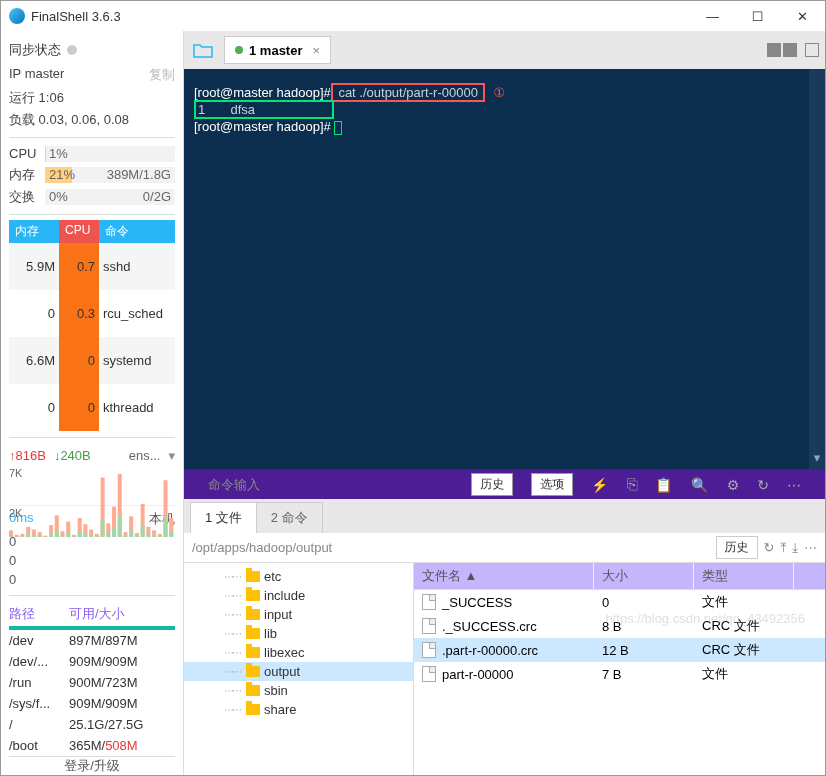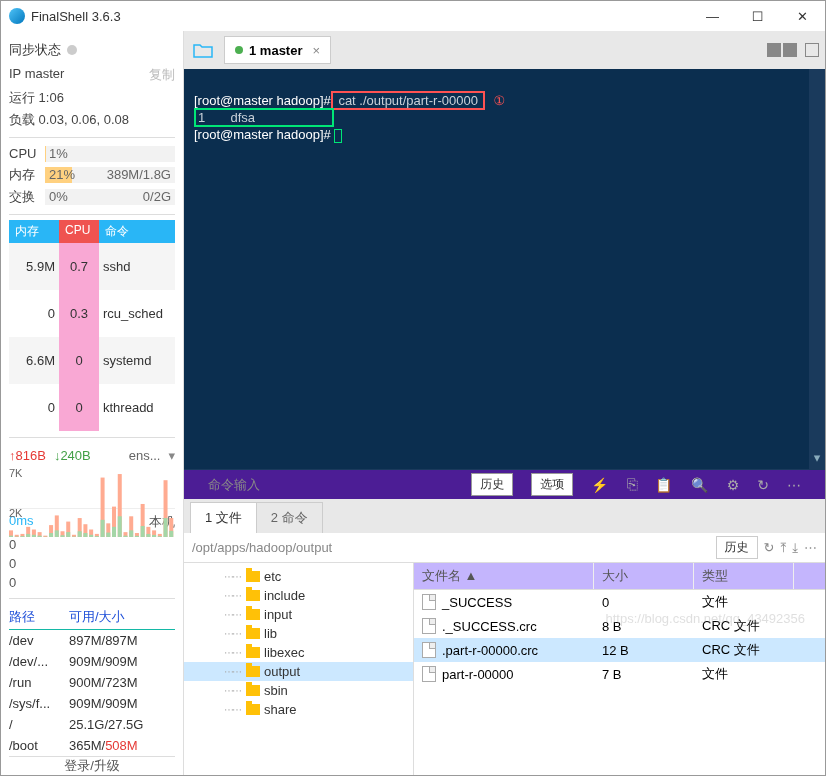--- a/index.html
+++ b/index.html
@@ -23,46 +23,46 @@
 .divider{height:1px;background:#ddd;margin:6px 0}
 .proc-hdr{display:flex}
 .proc-hdr div{padding:3px 6px;color:#fff;font-size:12px}
 .proc-hdr .m{background:#29b6f6;width:50px}
 .proc-hdr .c{background:#ef5350;width:40px}
 .proc-hdr .cmd{background:#29b6f6;flex:1}
 .proc-row{display:flex;font-size:12px}
 .proc-row.alt{background:#f5f5f5}
 .proc-row div{padding:16px 4px}
 .proc-row .m{width:50px;text-align:right}
-.proc-row .c{width:40px;text-align:center;background:#f9a8d4}
+.proc-row .c{width:40px;text-align:right;background:#f97316}
 .proc-row .cmd{flex:1;text-align:left}
 .net{display:flex;gap:8px;font-size:12px;padding:4px 0}
 .up{color:#e53935}
 .dn{color:#43a047}
 .chart{height:70px;position:relative;border-bottom:1px solid #eee}
 .chart .yl{position:absolute;left:0;font-size:11px;color:#666}
 .chart svg{position:absolute;inset:0}
 .ping{display:flex;justify-content:space-between;padding:4px 0;color:#555}
 .stats{color:#555;padding:2px 0}
-.disk-hdr{display:flex;padding:3px 0;color:#1d4ed8;border-bottom:1px solid #14b8a6}
+.disk-hdr{display:flex;padding:3px 0;color:#8b5cf6;border-bottom:4px solid #14b8a6}
 .disk-hdr div:first-child{width:60px}
 .disk-row{display:flex;padding:3px 0;font-size:12px;color:#333}
 .disk-row div:first-child{width:60px}
 .disk-row.last div:last-child span.r{color:#e53935}
 .login{text-align:center;padding:0 0;color:#555;border-top:1px solid #ddd}
 .rpane{flex:1;display:flex;flex-direction:column;overflow:hidden}
 .tabbar{height:38px;background:#e8e8e8;display:flex;align-items:center;padding:0 6px;gap:6px}
 .folder-ico{width:28px;height:22px;display:flex;align-items:center;justify-content:center;color:#29b6f6}
 .tab{background:#fff;border:1px solid #ccc;padding:4px 10px;display:flex;align-items:center;gap:6px;height:28px}
 .tab .tdot{width:8px;height:8px;border-radius:50%;background:#4caf50}
 .tab .x{color:#888;margin-left:4px}
 .tb-right{margin-left:auto;display:flex;gap:8px;color:#888}
 .sq{width:14px;height:14px;border:1.5px solid #888}
 .sqf{width:14px;height:14px;background:#888}
-.term{flex:0 0 400px;background:#0b2e4f;color:#c9d1d9;font-family:Consolas,monospace;font-size:14px;padding:24px 10px;position:relative;overflow:hidden}
+.term{flex:0 0 400px;background:#0b2e4f;color:#c9d1d9;font-family:Consolas,monospace;font-size:14px;padding:16px 10px;position:relative;overflow:hidden}
 .term .line{white-space:pre}
 .pr{color:#fff}
 .hl-red{border:2px solid #ff5252;padding:0 2px}
 .hl-grn{border:2px solid #00e676;padding:0 2px;display:inline-block;min-width:140px}
 .circ1{color:#ff5252;margin-left:8px}
 .cursor{display:inline-block;width:8px;height:14px;border:1px solid #00e676;vertical-align:middle}
 .scroll{position:absolute;right:0;top:0;bottom:0;width:16px;background:#1a3a5c;display:flex;flex-direction:column;align-items:center;justify-content:flex-end;color:#8ab;padding:4px 0}
 .cmdbar{height:30px;background:#4c1d95;display:flex;align-items:center;padding:0 24px;gap:18px;border-top:1px solid #1a3a5c}
 .cmdbar .inp{flex:1;color:#888;background:transparent}
 .cmdbar .btn{background:#fff;border:1px solid #999;padding:2px 8px;color:#333;font-size:12px}

